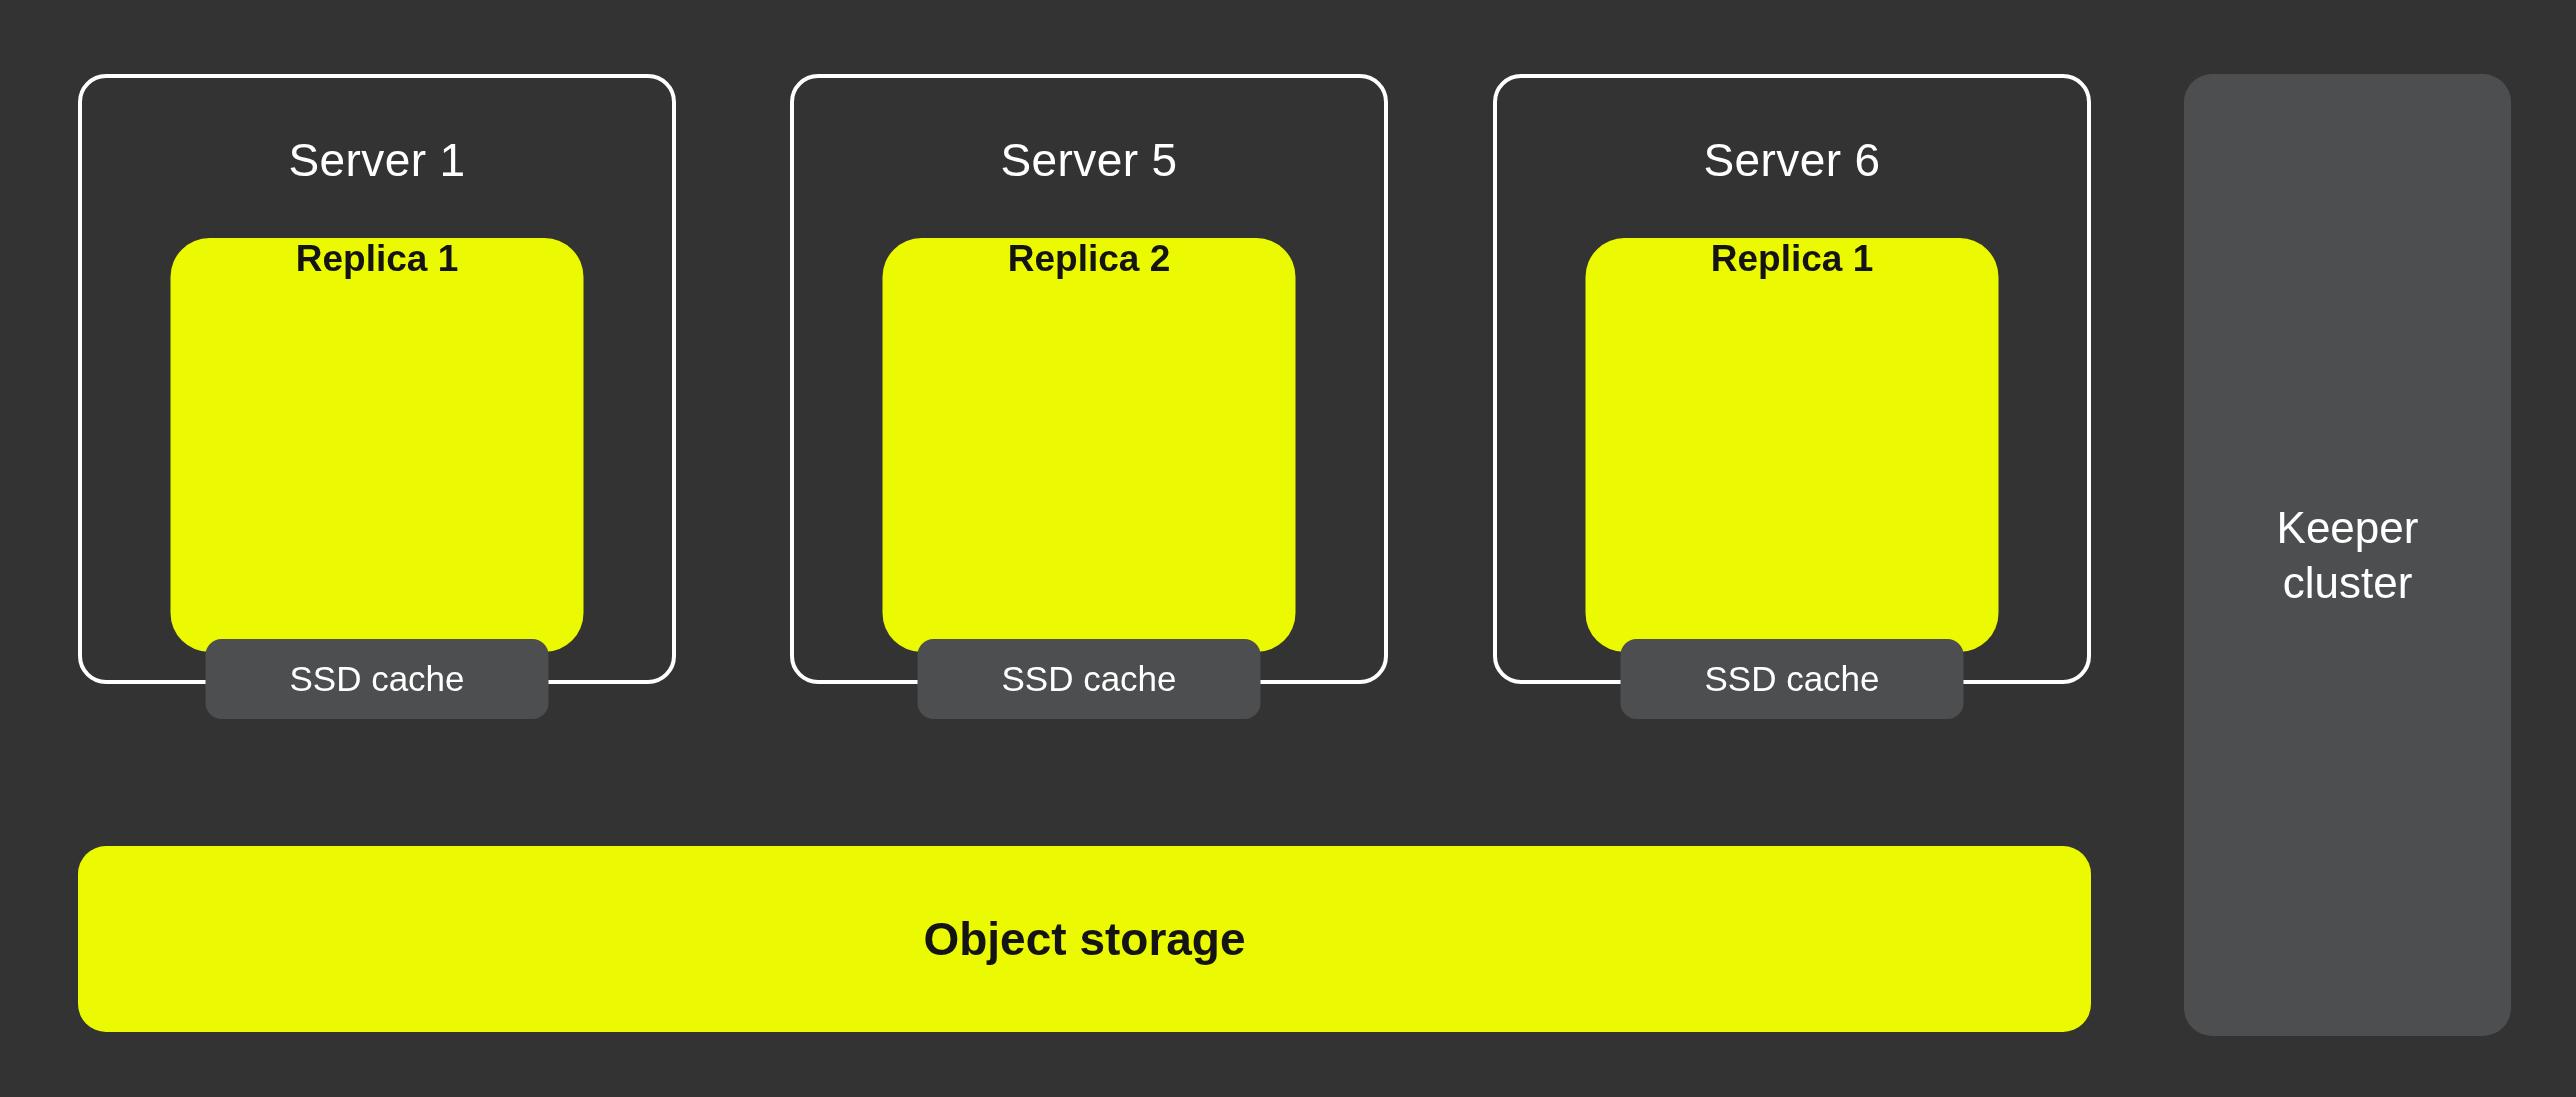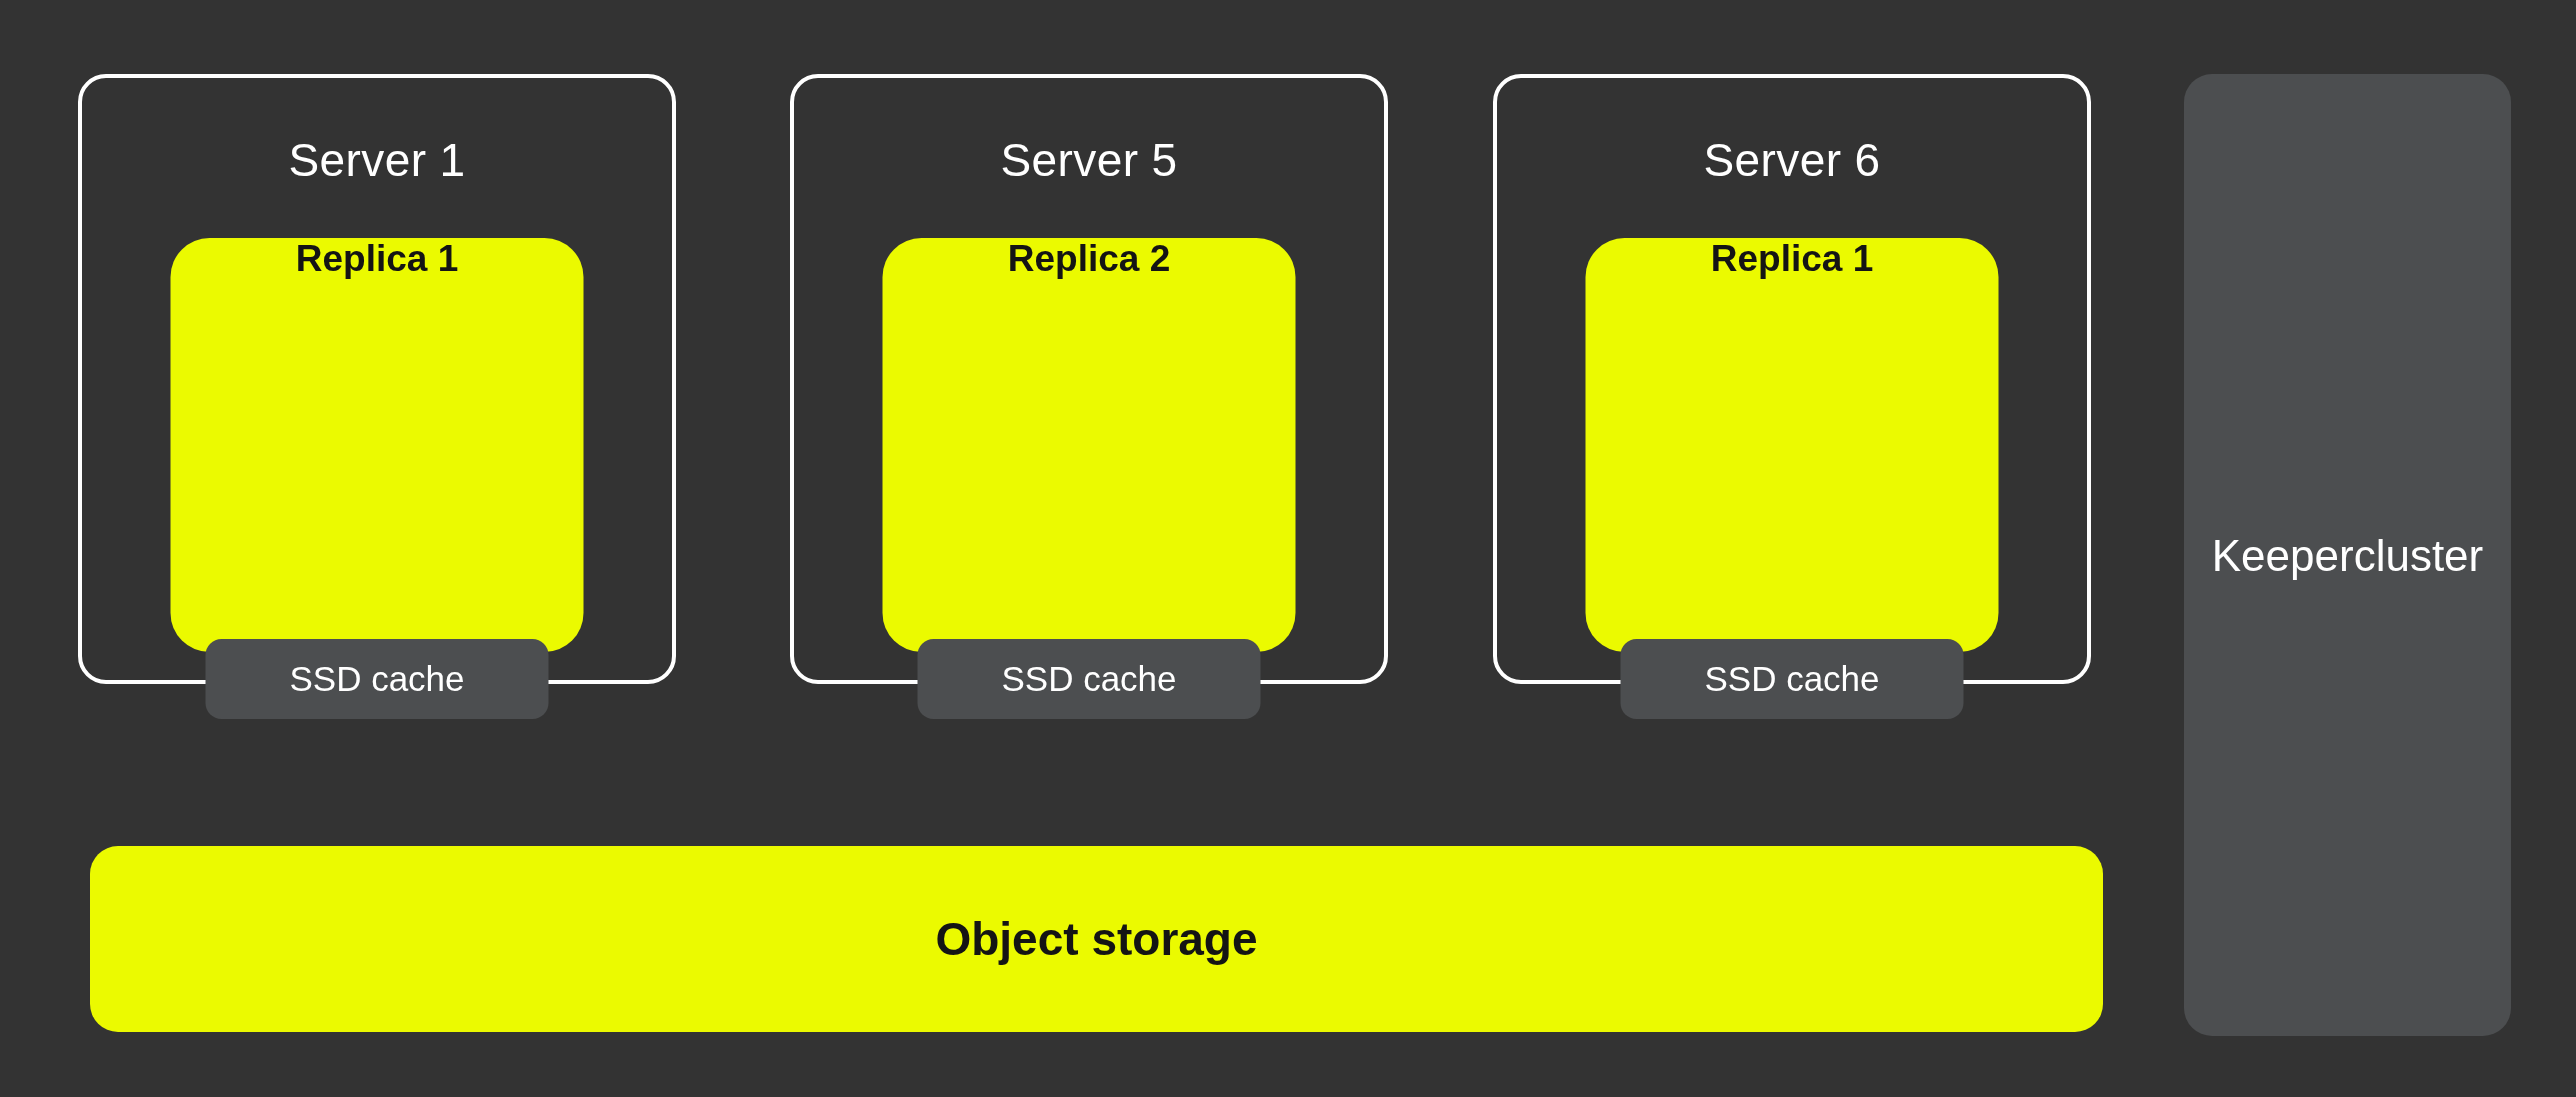--- a/index.html
+++ b/index.html
@@ -82,21 +82,21 @@
   }
   .ssd-label {
     font-size: 35px;
     font-weight: 400;
     color: var(--text-light);
   }
 
   
   .object-storage {
     position: absolute;
-    left: 90px;
+    left: 78px;
     top: 846px;
     width: 2013px;
     height: 186px;
     background: var(--accent-yellow);
     border-radius: 28px;
     display: flex;
     align-items: center;
     justify-content: center;
   }
   .object-storage-label {
@@ -108,20 +108,21 @@
   
   .keeper {
     position: absolute;
     left: 2184px;
     top: 74px;
     width: 327px;
     height: 962px;
     background: var(--panel-gray);
     border-radius: 28px;
     display: flex;
+    flex-direction: column;
     align-items: center;
     justify-content: center;
     text-align: center;
   }
   .keeper-line {
     font-size: 44px;
     font-weight: 500;
     color: var(--text-light);
     line-height: 55px;
   }

